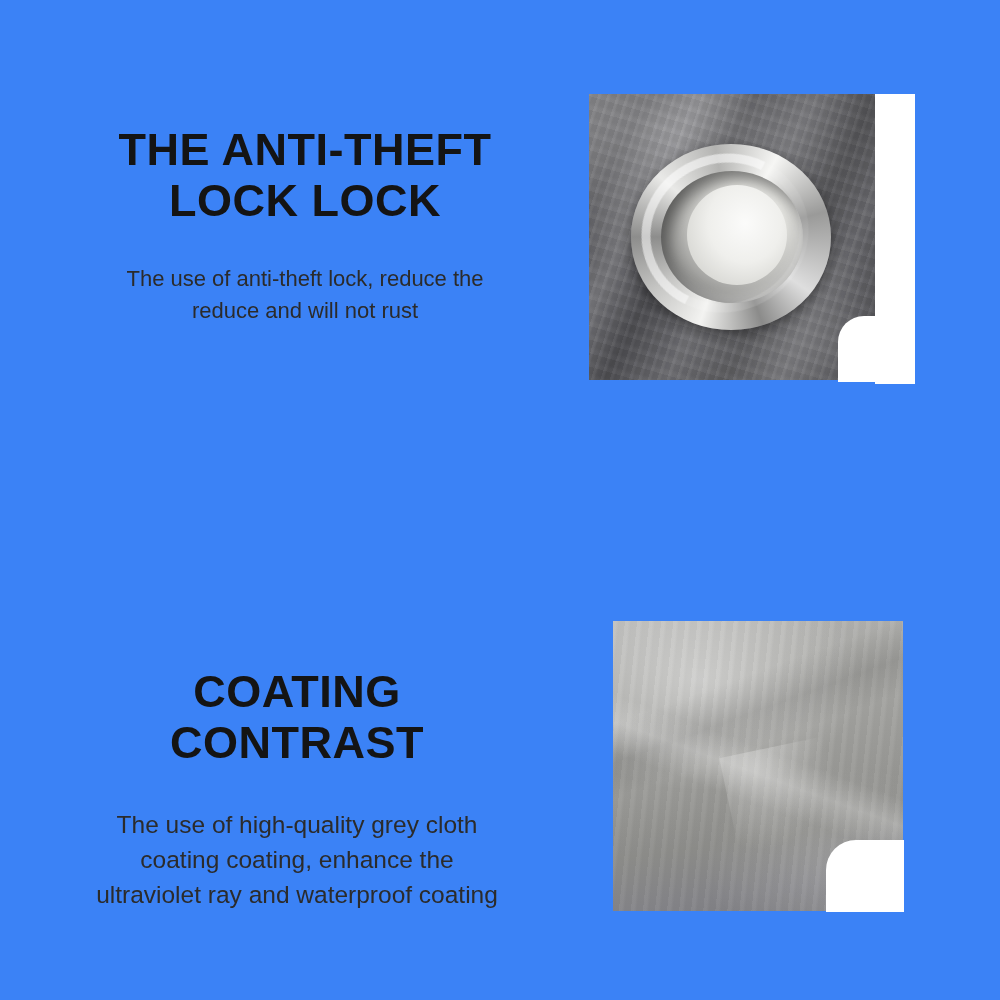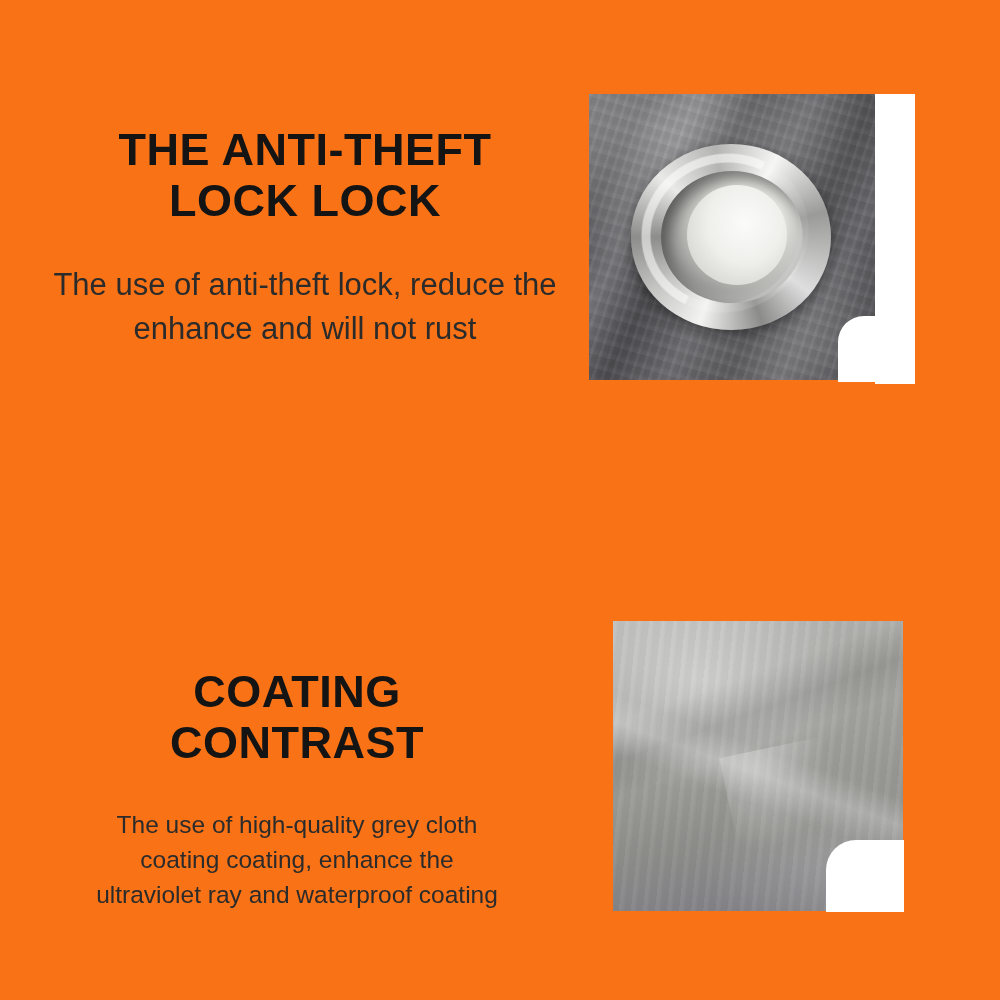--- a/index.html
+++ b/index.html
@@ -13,21 +13,21 @@
     font-family: "Liberation Sans", sans-serif;
     color: #1a1a1a;
     overflow: hidden;
     position: relative;
   }
 
   .page {
     width: 1000px;
     height: 1000px;
     position: relative;
-    background: #f97316;
+    background: #3b82f6;
   }
 
   
   .feature {
     position: absolute;
     display: block;
   }
 
   .feature .text-col {
     position: absolute;
@@ -58,21 +58,21 @@
     top: 88px;
     width: 570px;
   }
   #feature-lock .heading {
     font-size: 45px;
   }
   #feature-lock .heading .line2 {
     display: block;
   }
   #feature-lock .body {
-    font-size: 31px;
+    font-size: 22px;
     margin-top: 28px;
     padding: 0 32px;
   }
 
   .photo {
     position: absolute;
     overflow: hidden;
     background: #cfcfcf;
   }
 
@@ -246,21 +246,21 @@
 
   <section class="feature" id="feature-lock">
 
     <div class="text-col">
       <h2 class="heading">
         <span class="line1">THE ANTI-THEFT</span>
         <span class="line2">LOCK LOCK</span>
       </h2>
       <p class="body">
         <span>The use of anti-theft lock, reduce the</span><br>
-        <span>enhance and will not rust</span>
+        <span>reduce and will not rust</span>
       </p>
     </div>
 
     <div class="photo" id="photo-lock">
       <div class="fabric"></div>
       <div class="grommet-outer">
         <div class="grommet-inner">
           <div class="grommet-hole"></div>
         </div>
       </div>

